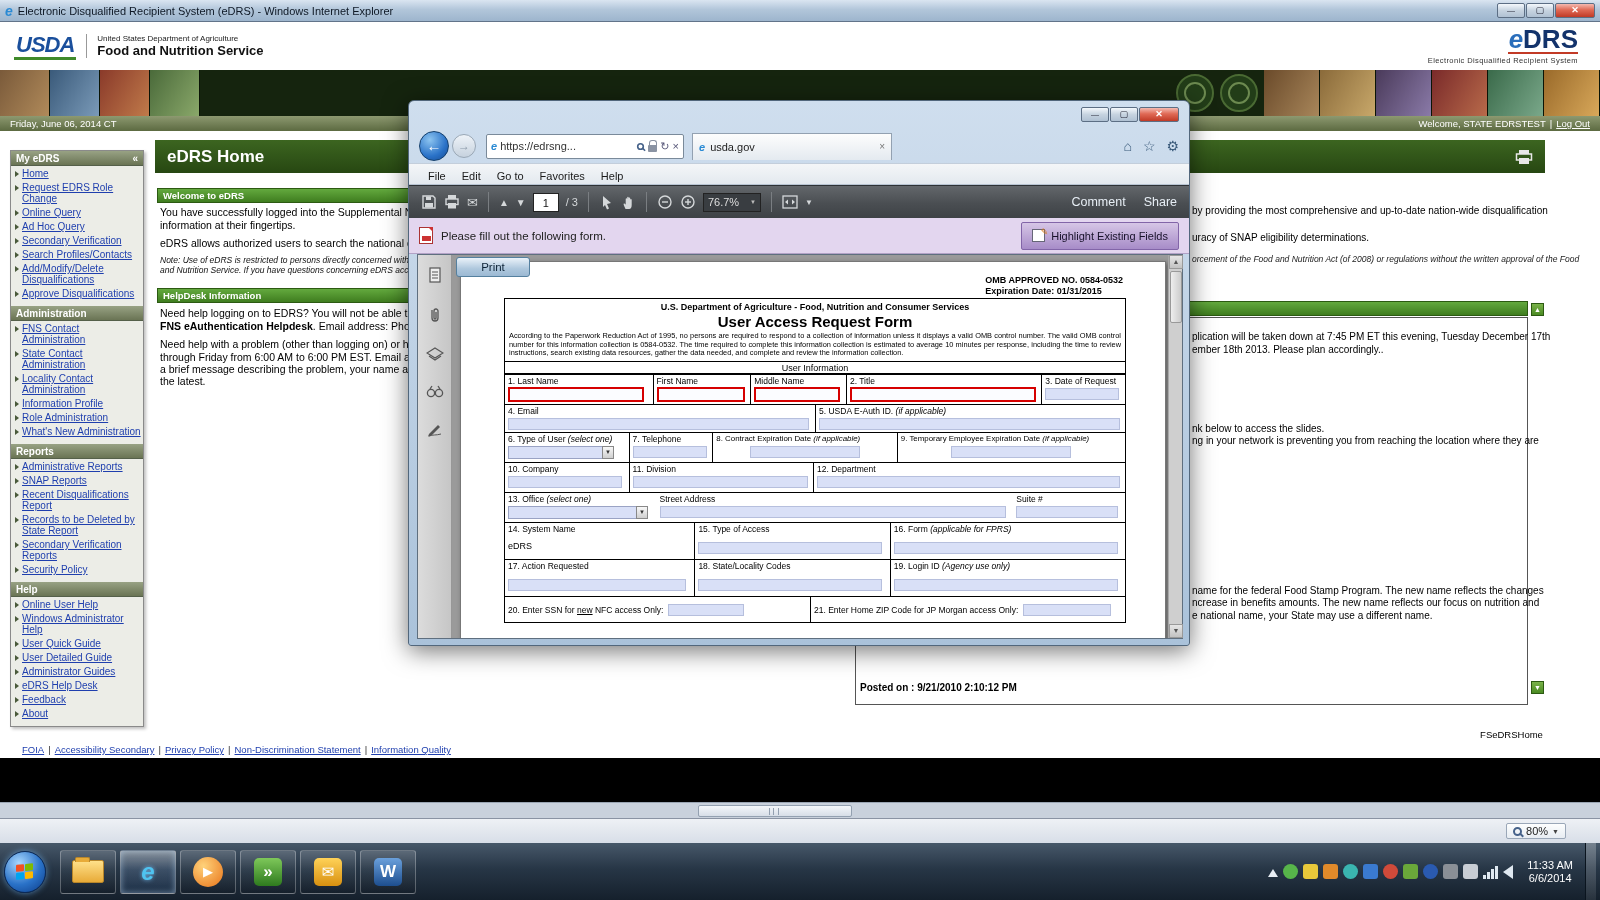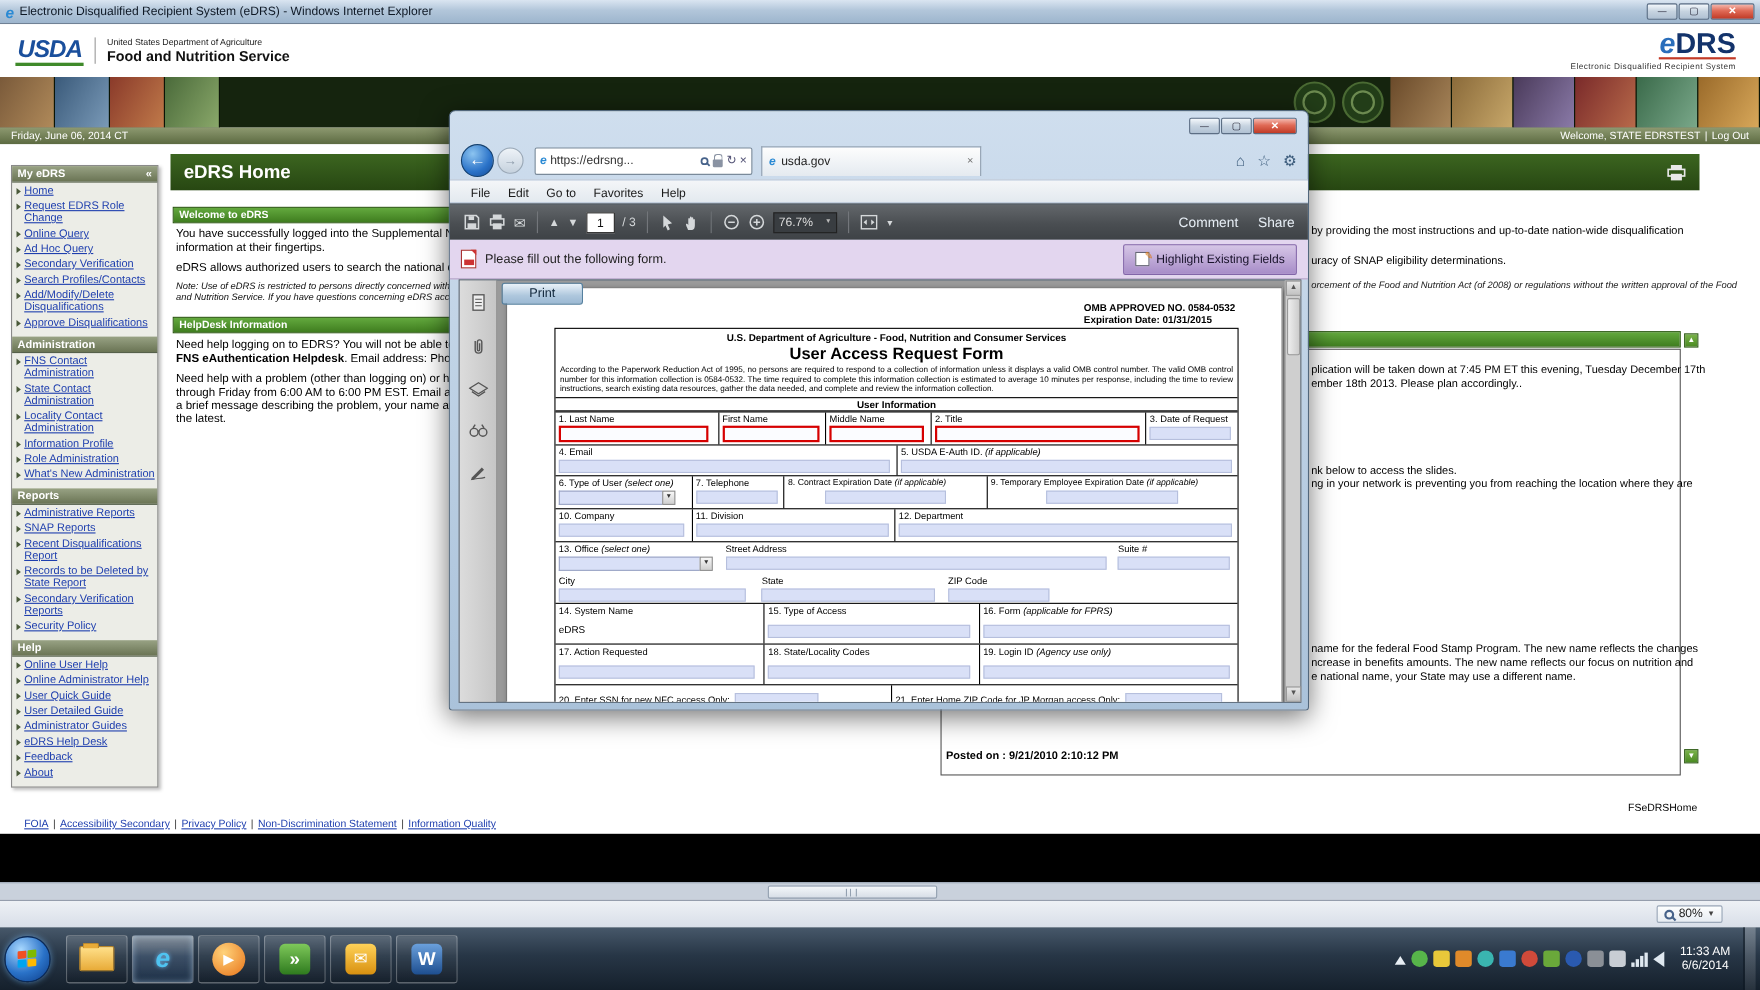--- a/index.html
+++ b/index.html
@@ -35,21 +35,21 @@
 
 #band{left:0;top:70px;width:1600px;height:46px;background:#15240e;display:flex;align-items:stretch}
 .ph{height:46px;border-right:1px solid #0a1406}
 #band .spacer{flex:1}
 .emblem{width:38px;height:38px;border-radius:50%;background:#223d18;border:2px solid #4a6a33;margin:4px 6px 0 0;position:relative}
 .emblem::after{content:"";position:absolute;inset:6px;border-radius:50%;border:2px solid #6c8a50}
 
 
 #datebar{left:0;top:116px;width:1600px;height:15px;background:linear-gradient(#8d9970,#5c6a41);color:#fff;font-size:9.5px;display:flex;align-items:center;padding:0 10px}
 #datebar .right{margin-left:auto;display:flex;gap:4px;align-items:center}
-#datebar a{color:#fff;cursor:pointer}
+#datebar a{color:#fff;text-decoration:underline;cursor:pointer}
 
 
 #pgtitle{left:155px;top:140px;width:1390px;height:33px;background:linear-gradient(#3c6520,#274712);color:#fff;font-size:17px;font-weight:bold;display:flex;align-items:center;padding:0 12px}
 #pgtitle svg{margin-left:auto}
 
 
 #sidebar{left:10px;top:150px;width:134px;background:#ecede7;border:1px solid #8a8a8a;box-shadow:2px 2px 3px rgba(0,0,0,.25);padding-bottom:6px}
 .sbh{height:15px;background:linear-gradient(#98a284,#6a7454);color:#fff;font-size:10px;font-weight:bold;display:flex;align-items:center;padding:0 5px;border-bottom:1px solid #55604a;margin-top:6px}
 .sbh:first-child{margin-top:0}
 .sbh .col{margin-left:auto;font-weight:bold;cursor:pointer}
@@ -146,21 +146,21 @@
 .sarrbox{position:absolute;left:0;width:14px;height:14px;background:linear-gradient(#e6e6e6,#c2c2c2);border:1px solid #999;color:#555;font-size:7px;text-align:center;line-height:12px}
 #pthumb{position:absolute;left:1px;top:16px;width:12px;height:52px;background:linear-gradient(90deg,#eee,#ccc);border:1px solid #999;border-radius:2px}
 #pagewrap{position:relative;flex:1;height:100%;overflow:hidden}
 #whitepage{position:absolute;left:8px;top:6px;width:706px;height:379px;background:#fff;border:1px solid #777;box-shadow:2px 2px 5px rgba(0,0,0,.4)}
 #printbtn{position:absolute;left:4px;top:2px;width:74px;height:20px;background:linear-gradient(#eaf2f9,#aec7dd 60%,#9cb9d3);border:1px solid #55809f;border-radius:3px;font-size:11.5px;color:#0e2438;text-align:center;line-height:18px}
 #omb{position:absolute;right:42px;top:13px;font-size:9px;font-weight:bold;color:#000;line-height:11px}
 #uaform{position:absolute;left:43px;top:36px;width:622px;border:1.5px solid #000;background:#fff}
 .agency{text-align:center;font-weight:bold;font-size:9px;padding-top:3px}
 .ftitle{text-align:center;font-weight:bold;font-size:15px;padding:1px 0 2px}
 .burden{font-size:7.4px;line-height:8.6px;text-align:justify;padding:0 4px 3px;color:#000}
-.fsection{border-top:1px solid #000;border-bottom:1px solid #000;text-align:center;font-weight:bold;font-size:9px;height:13px;line-height:12px}
+.fsection{border-top:1px solid #000;border-bottom:1px solid #000;text-align:center;font-weight:normal;font-size:9px;height:13px;line-height:12px}
 .frow{display:flex;border-top:1px solid #000}
 .frow:first-of-type{border-top:none}
 .fc{border-left:1px solid #000;padding:1px 3px;position:relative;overflow:hidden}
 .fc.nb{border-left:none}
 .flb{font-weight:normal;font-size:8.5px;line-height:10px;color:#000}
 .flb i{font-style:italic}
 .fin{height:12px;background:#d9e0f7;border:1px solid #b6bfdd;margin-top:2px}
 .fin.red{height:15px;border:2px solid #d60000;background:#fbfcff;margin-top:1px}
 .fsel{display:flex;height:13px;margin-top:2px}
 .fsel .sbx{flex:1;background:#d9e0f7;border:1px solid #9aa3c4;border-right:none}
@@ -328,21 +328,21 @@
 
     <div class="sbh">
         <span>Help</span>
       </div>
     <div class="sbi">
         <span class="tri"></span>
         <a>Online User Help</a>
       </div>
     <div class="sbi">
         <span class="tri"></span>
-        <a>Online Administrator Help</a>
+        <a>Windows Administrator Help</a>
       </div>
     <div class="sbi">
         <span class="tri"></span>
         <a>User Quick Guide</a>
       </div>
     <div class="sbi">
         <span class="tri"></span>
         <a>User Detailed Guide</a>
       </div>
     <div class="sbi">
@@ -371,21 +371,21 @@
   <div class="abs ntxt nw" style="left:160px;top:265px">and Nutrition Service. If you have questions concerning eDRS access, plea</div>
 
   <div class="abs secbar" style="left:157px;top:288px;width:688px"><span>HelpDesk Information</span></div>
   <div class="abs btxt nw" style="left:160px;top:307px">Need help logging on to EDRS? You will not be able to view th</div>
   <div class="abs btxt nw" style="left:160px;top:320px"><b>FNS eAuthentication Helpdesk</b><span>. Email address:  Phone: .</span></div>
   <div class="abs btxt nw" style="left:160px;top:338px">Need help with a problem (other than logging on) or have a "h</div>
   <div class="abs btxt nw" style="left:160px;top:351px">through Friday from 6:00 AM to 6:00 PM EST. Email address: </div>
   <div class="abs btxt nw" style="left:160px;top:363px">a brief message describing the problem, your name and a pho</div>
   <div class="abs btxt nw" style="left:160px;top:375px">the latest.</div>
 
-  <div class="abs frag nw" style="left:1192px;top:205px">by providing the most instructions and up-to-date nation-wide disqualification</div>
+  <div class="abs frag nw" style="left:1192px;top:205px">by providing the most comprehensive and up-to-date nation-wide disqualification</div>
   <div class="abs frag nw" style="left:1192px;top:232px">uracy of SNAP eligibility determinations.</div>
   <div class="abs fragi nw" style="left:1192px;top:254px">orcement of the Food and Nutrition Act (of 2008) or regulations without the written approval of the Food</div>
   <div class="abs secbar" style="left:855px;top:301px;width:673px"></div>
   <div class="abs" style="left:855px;top:317px;width:673px;height:388px;border:1px solid #555;background:#fff"></div>
   <div class="abs frag nw" style="left:1192px;top:331px">plication will be taken down at 7:45 PM ET this evening, Tuesday December 17th</div>
   <div class="abs frag nw" style="left:1192px;top:344px">ember 18th 2013. Please plan accordingly..</div>
   <div class="abs frag nw" style="left:1192px;top:423px">nk below to access the slides.</div>
   <div class="abs frag nw" style="left:1192px;top:435px">ng in your network is preventing you from reaching the location where they are</div>
   <div class="abs frag nw" style="left:1192px;top:585px">name for the federal Food Stamp Program. The new name reflects the changes</div>
   <div class="abs frag nw" style="left:1192px;top:597px">ncrease in benefits amounts. The new name reflects our focus on nutrition and</div>
@@ -694,34 +694,20 @@
               <div class="fc" style="width:358px;border-left:none">
                 <div class="flb">Street Address</div>
                 <div class="fin" style="width:346px"></div>
               </div>
               <div class="fc" style="width:112px;border-left:none">
                 <div class="flb">Suite #</div>
                 <div class="fin" style="width:102px"></div>
               </div>
             </div>
 
-            <div class="frow" style="height:26px;border-top:none">
-              <div class="fc nb" style="width:185px">
-                <div class="flb">City</div>
-                <div class="fin" style="width:170px"></div>
-              </div>
-              <div class="fc" style="width:170px;border-left:none">
-                <div class="flb">State</div>
-                <div class="fin" style="width:158px"></div>
-              </div>
-              <div class="fc" style="width:267px;border-left:none">
-                <div class="flb">ZIP Code</div>
-                <div class="fin" style="width:92px"></div>
-              </div>
-            </div>
 
             <div class="frow" style="height:37px">
               <div class="fc nb" style="width:190px">
                 <div class="flb">14. System Name</div>
                 <div style="font-size:9px;margin-top:7px">eDRS</div>
               </div>
               <div class="fc" style="width:196px">
                 <div class="flb">15. Type of Access</div>
                 <div class="fin" style="width:184px;margin-top:8px"></div>
               </div>

